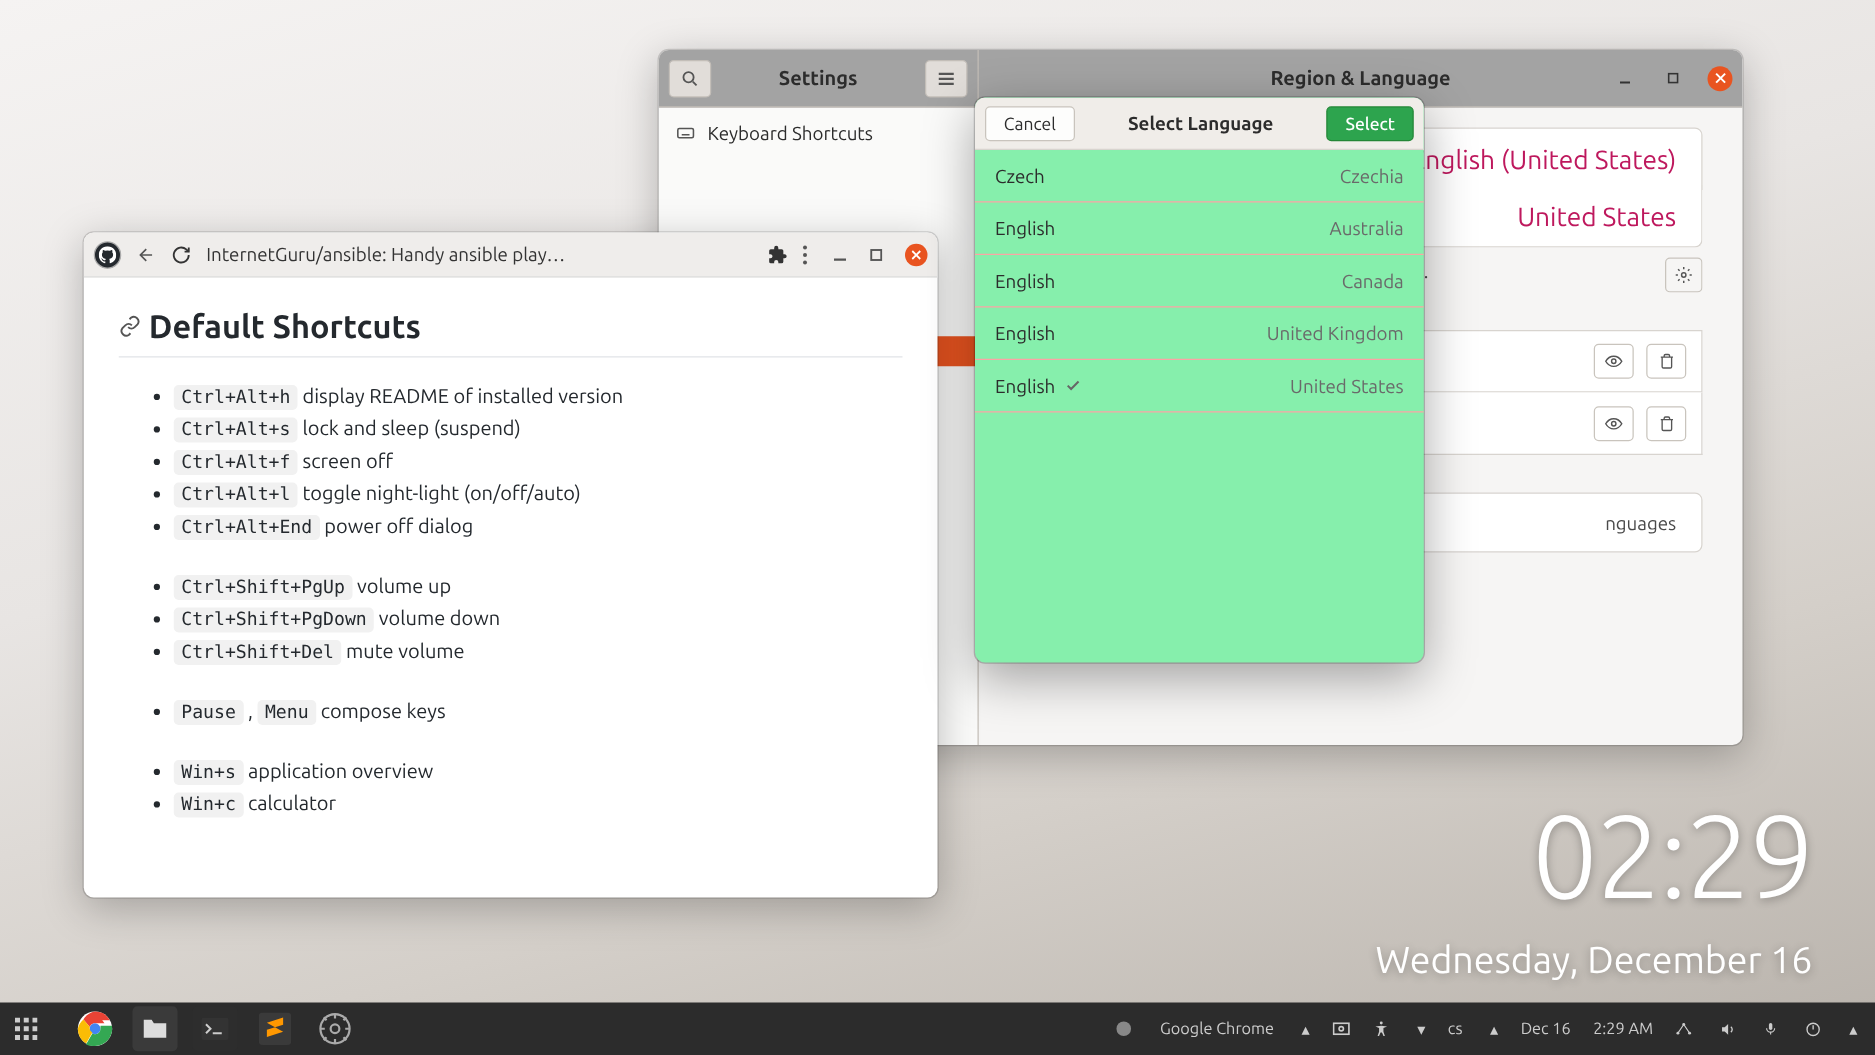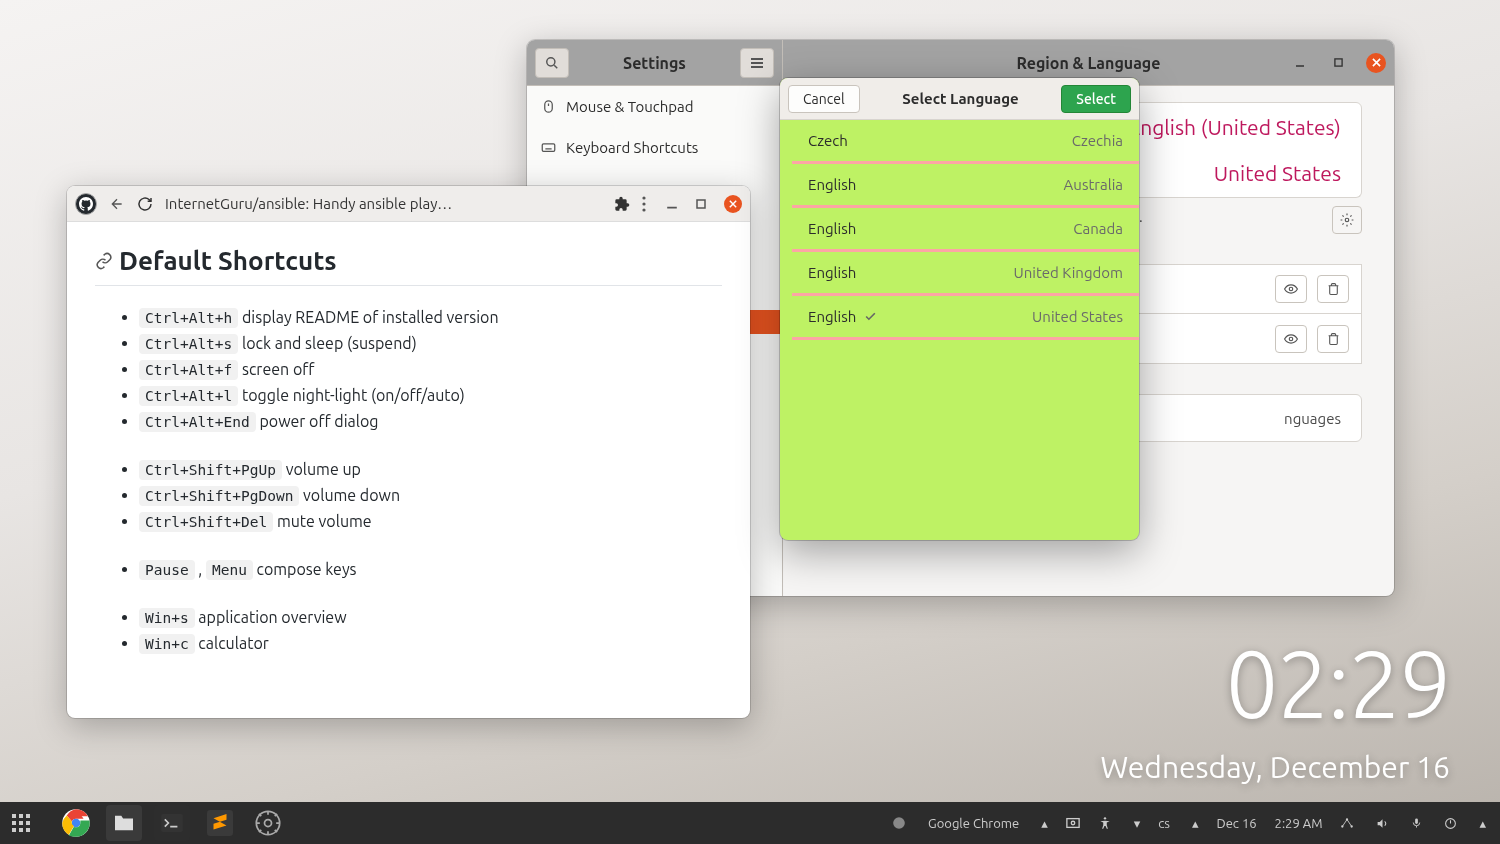--- a/index.html
+++ b/index.html
@@ -44,28 +44,28 @@
 .panel-row .value { font-size: 21px; color: #be185d; }
 .gear-btn { width: 30px; height: 28px; border: 1px solid #c9c4bd; border-radius: 4px; display: flex; align-items: center; justify-content: center; float: right; margin-top: 8px; cursor: pointer; }
 .input-rows { margin-top: 30px; }
 .input-row { display: flex; justify-content: flex-end; align-items: center; gap: 10px; height: 50px; border: 1px solid #d8d4cf; background: #fff; padding: 0 12px; }
 .input-row + .input-row { border-top: none; }
 .icon-btn { width: 32px; height: 28px; border: 1px solid #c9c4bd; border-radius: 4px; display: flex; align-items: center; justify-content: center; cursor: pointer; }
 .manage-row { margin-top: 30px; height: 48px; border: 1px solid #d8d4cf; border-radius: 6px; background: #fff; display: flex; align-items: center; justify-content: flex-end; padding: 0 20px; font-size: 15px; }
 .ods-text { font-size: 15px; color: #4a4a4a; margin-top: 10px; text-align: right; padding-right: 6px; }
 
 
-.lang-dialog { position: absolute; left: 780px; top: 78px; width: 359px; background: #bef264; border-radius: 8px; box-shadow: 0 12px 40px rgba(0,0,0,0.35), 0 0 0 1px rgba(0,0,0,0.2); overflow: hidden; z-index: 50; }
+.lang-dialog { position: absolute; left: 780px; top: 78px; width: 359px; background: #86efac; border-radius: 8px; box-shadow: 0 12px 40px rgba(0,0,0,0.35), 0 0 0 1px rgba(0,0,0,0.2); overflow: hidden; z-index: 50; }
 .lang-header { height: 42px; display: flex; align-items: center; justify-content: space-between; padding: 0 8px; border-bottom: 1px solid #d8d4cf; background: #f0ede9; }
 .lang-header .btn { padding: 5px 14px; border-radius: 4px; font-size: 14px; cursor: pointer; }
 .lang-header .cancel { border: 1px solid #c9c4bd; background: #fdfdfc; color: #2c2c2c; }
 .lang-header .select { background: #2da44e; color: #fff; border: 1px solid #238636; font-weight: 500; }
 .lang-header .title { font-weight: bold; font-size: 15px; color: #2c2c2c; }
 .lang-list { }
-.lang-row { display: flex; align-items: center; justify-content: space-between; padding: 12px 16px; border-bottom: 3px solid #fca5a5; cursor: pointer; font-size: 15px; margin-left: 12px; }
+.lang-row { display: flex; align-items: center; justify-content: space-between; padding: 12px 16px; border-bottom: 1px solid #fca5a5; cursor: pointer; font-size: 15px; }
 .lang-row .lang { color: #2c2c2c; display: flex; align-items: center; gap: 8px; }
 .lang-row .region { color: #6a6a6a; }
 .lang-space { height: 200px; }
 
 
 .browser-win { left: 67px; top: 186px; width: 683px; height: 532px; background: #fff; }
 .browser-bar { height: 36px; background: #efedeb; display: flex; align-items: center; padding: 0 8px; gap: 12px; border-bottom: 1px solid #ddd; }
 .browser-bar .gh-icon { width: 22px; height: 22px; background: #24292e; border-radius: 50%; display: flex; align-items: center; justify-content: center; color: #fff; border: 1px solid #aaa; }
 .browser-bar .nav-ico { cursor: pointer; color: #555; display: flex; align-items: center; }
 .browser-bar .page-title { flex: 1; font-size: 15px; color: #333; overflow: hidden; white-space: nowrap; text-overflow: ellipsis; }
@@ -117,27 +117,20 @@
         <div class="win-ctrl close">
           <svg width="9" height="9" viewBox="0 0 10 10" stroke="#fff" stroke-width="1.8">
               <path d="M1 1l8 8M9 1l-8 8"></path>
             </svg>
         </div>
       </div>
     </div>
   </div>
   <div class="settings-body">
     <div class="sidebar">
-      <div class="sidebar-item">
-        <svg width="15" height="15" viewBox="0 0 24 24" fill="none" stroke="#555" stroke-width="2">
-            <rect x="6" y="3" width="12" height="18" rx="6"></rect>
-            <path d="M12 7v4"></path>
-          </svg>
-        <span>Mouse &amp; Touchpad</span>
-      </div>
       <div class="sidebar-item">
         <svg width="15" height="15" viewBox="0 0 24 24" fill="none" stroke="#555" stroke-width="2">
             <rect x="2" y="6" width="20" height="12" rx="2"></rect>
             <path d="M6 10h.01M10 10h.01M14 10h.01M18 10h.01M7 14h10"></path>
           </svg>
         <span>Keyboard Shortcuts</span>
       </div>
       <div class="sidebar-item selected"></div>
     </div>
     <div class="main-panel">

